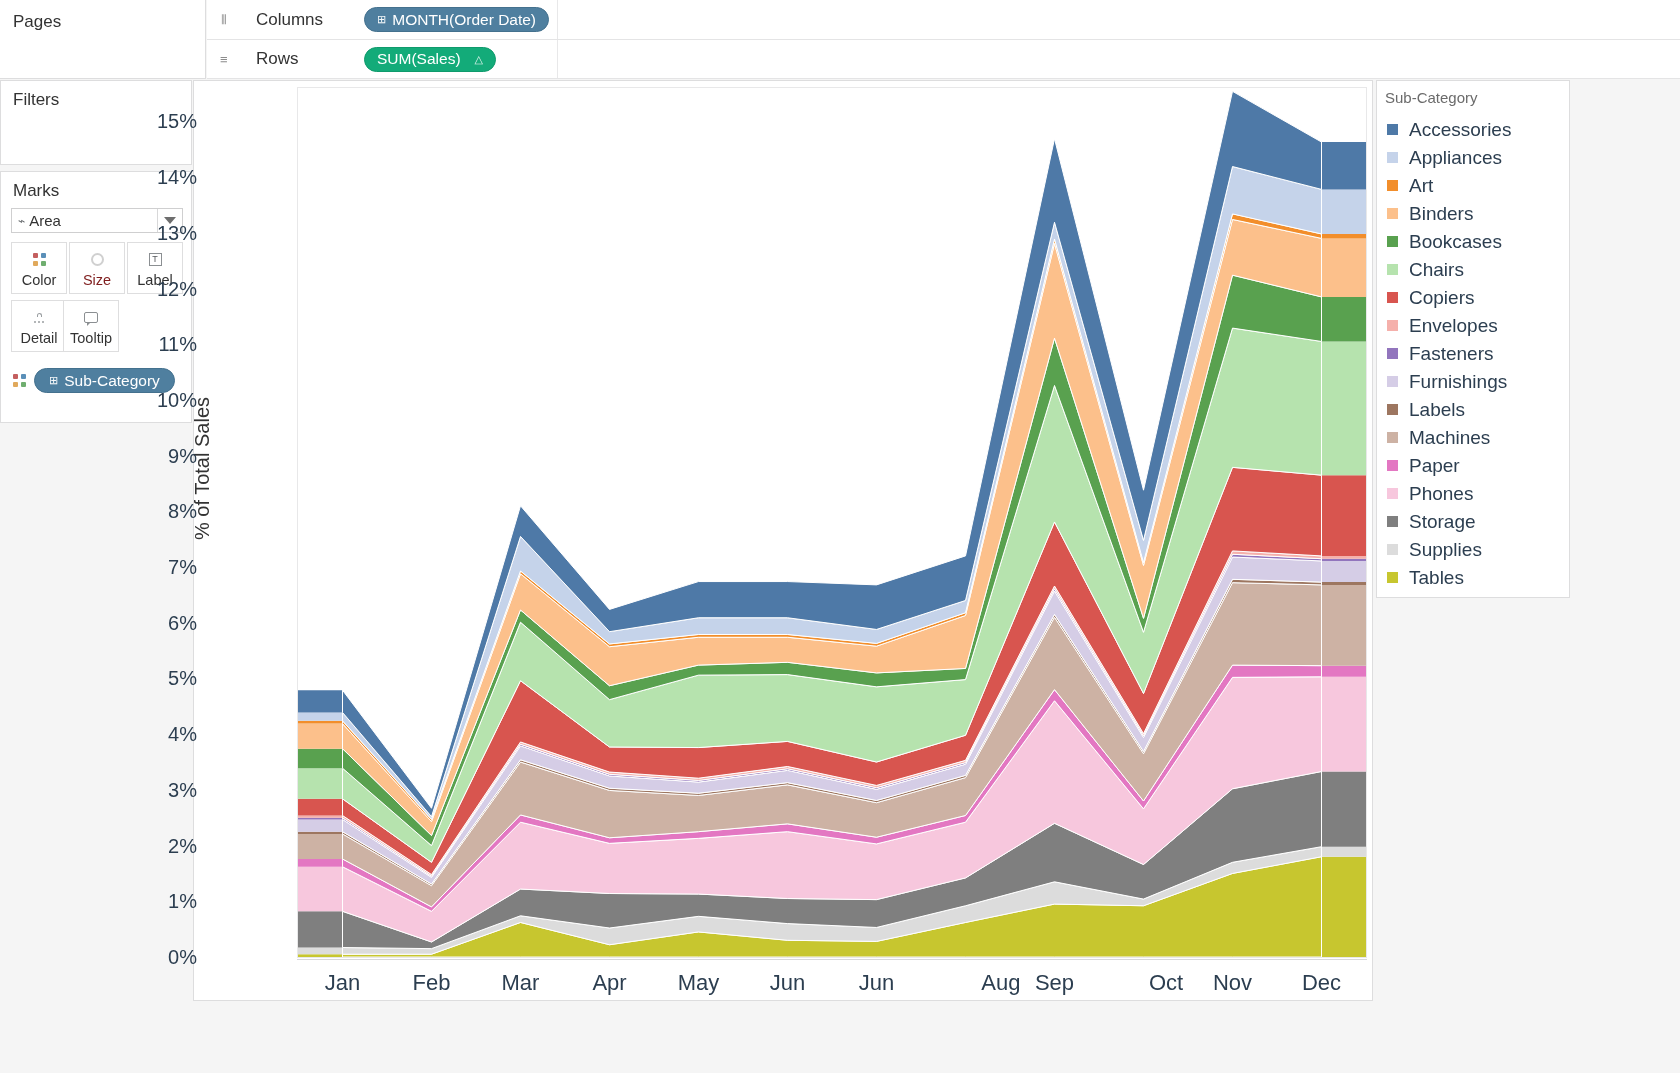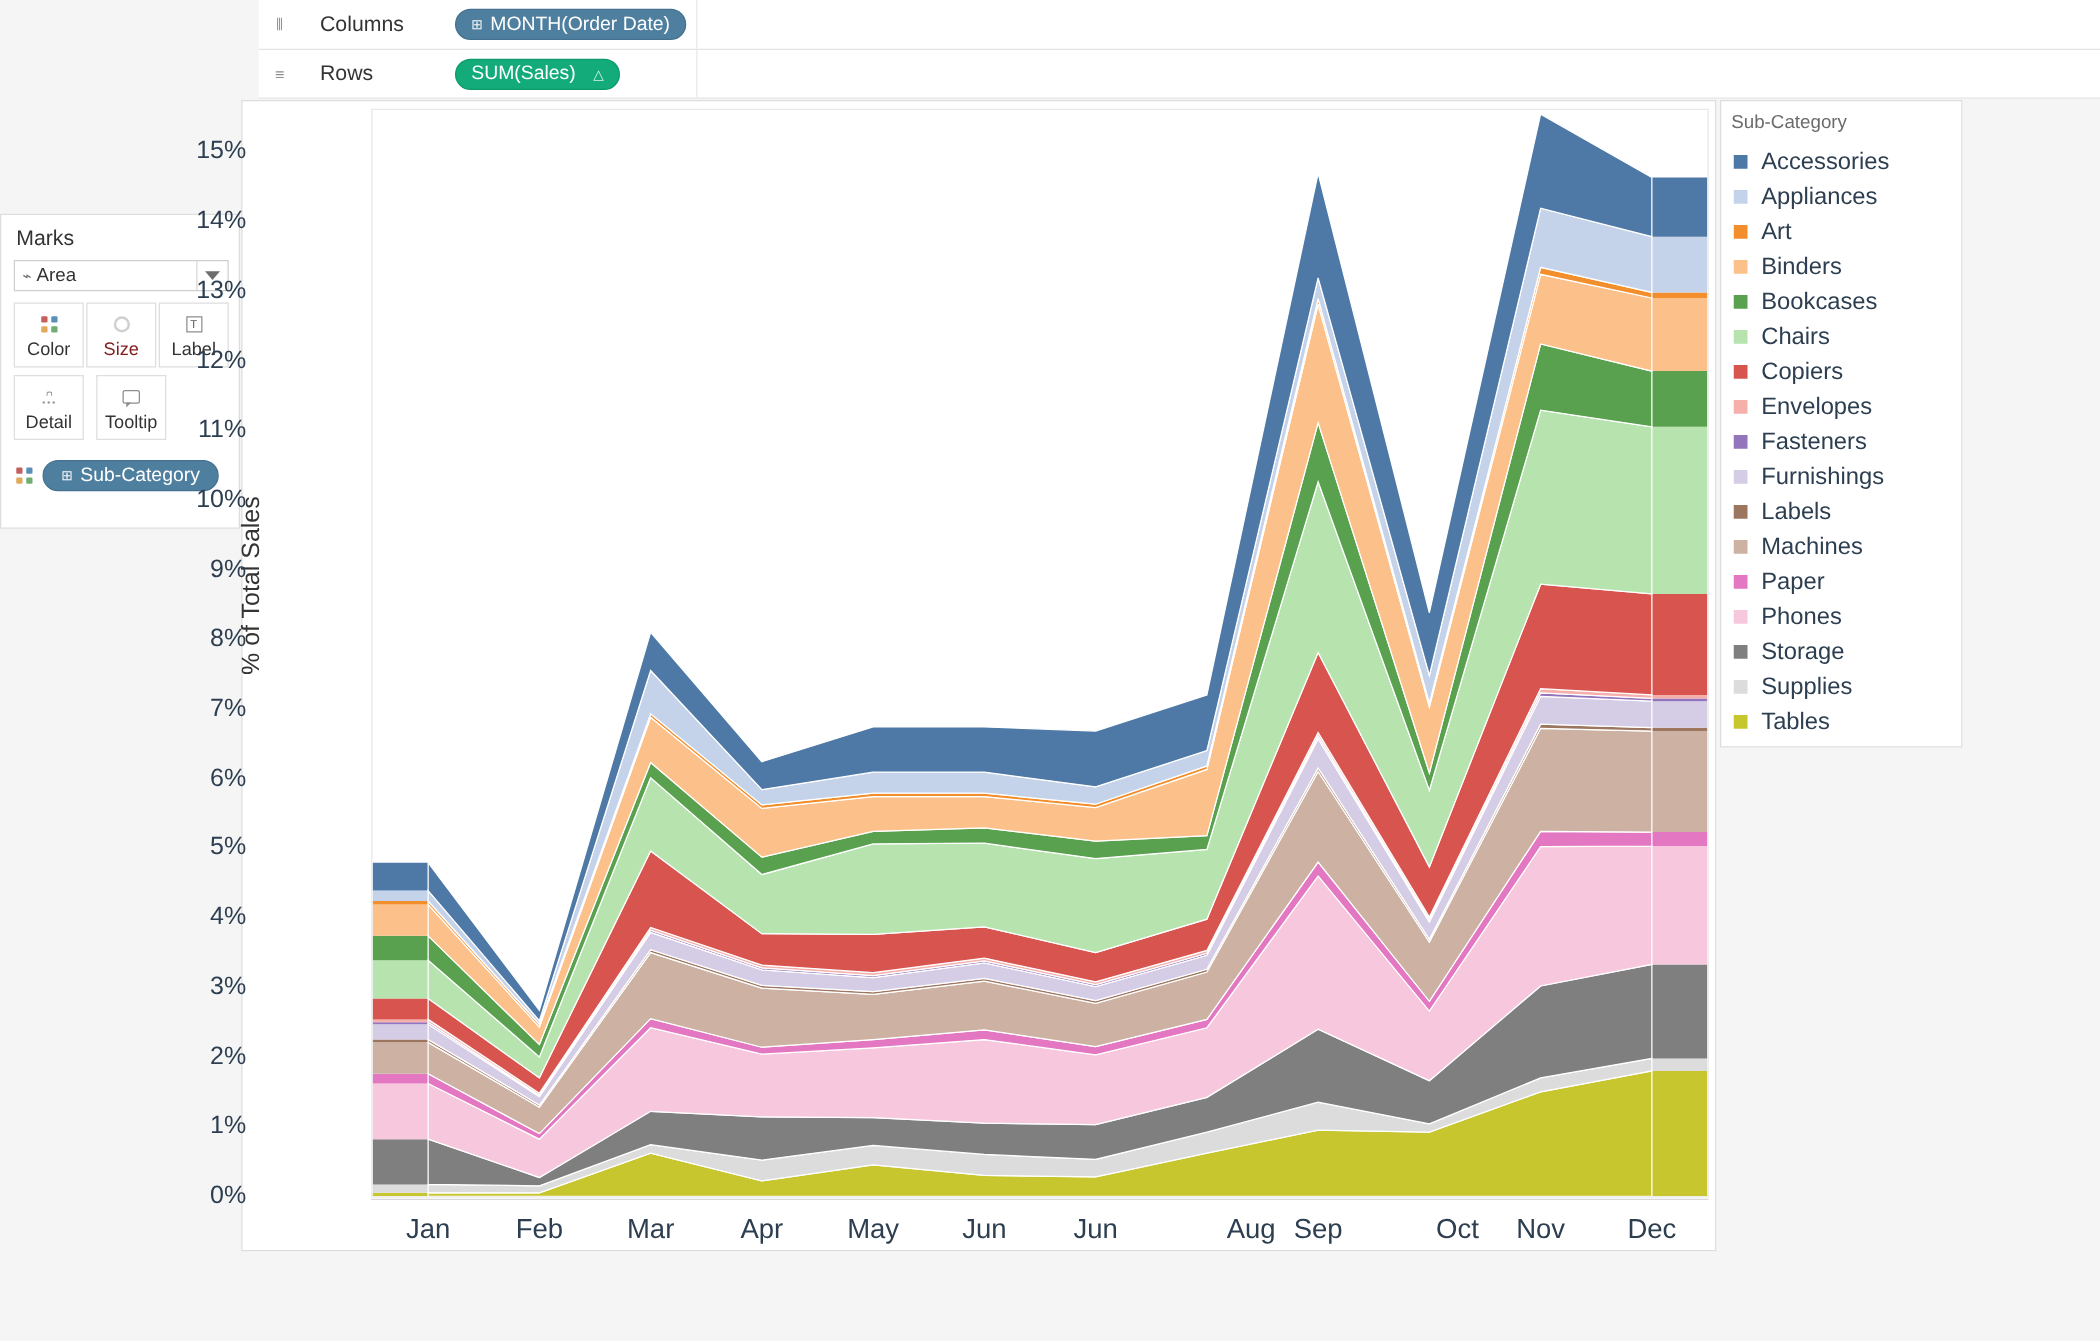--- a/index.html
+++ b/index.html
@@ -270,20 +270,23 @@
   .legend-label {
     font-size: 19px; color: #2c3e50;
     line-height: 1;
   }
 </style>
 </head>
 <body>
 
 <div id="app">
 
+  <div class="pages-cell">
+    <div class="pages-label">Pages</div>
+  </div>
 
   <div class="shelf shelf-cols">
     <div class="shelf-divider"></div>
     <span class="shelf-icon">⦀</span>
     <span class="shelf-title">Columns</span>
     <span class="pill-wrap">
       <span class="pill pill-blue">
         <span class="pill-dim">⊞</span>
         <span>MONTH(Order Date)</span>
       </span>
@@ -295,20 +298,23 @@
     <span class="shelf-icon">≡</span>
     <span class="shelf-title">Rows</span>
     <span class="pill-wrap">
       <span class="pill pill-green">
         <span>SUM(Sales)</span>
         <span class="pill-sort">△</span>
       </span>
     </span>
   </div>
 
+  <div class="card card-filters">
+    <div class="card-title">Filters</div>
+  </div>
 
   <div class="card card-marks">
     <div class="card-title">Marks</div>
 
     <div class="mark-type">
       <span class="mark-type-icon">⌁</span>
       <span class="mark-type-text">Area</span>
       <span class="mark-type-arrow">
         <span class="caret-down"></span>
       </span>
@@ -345,21 +351,21 @@
         <span class="detail-ico">
             <b></b>
             <b></b>
             <b></b>
             <s></s>
           </span>
       </span>
       <span class="cap">Detail</span>
     </div>
 
-    <div class="mark-btn" style="left:76px; top:128px;">
+    <div class="mark-btn" style="left:62px; top:128px;">
       <span class="glyph">
           <span class="bubble"></span>
         </span>
       <span class="cap">Tooltip</span>
     </div>
 
     <div class="marks-pill-row">
       <span class="dotgrid">
           <i></i>
           <i></i>

